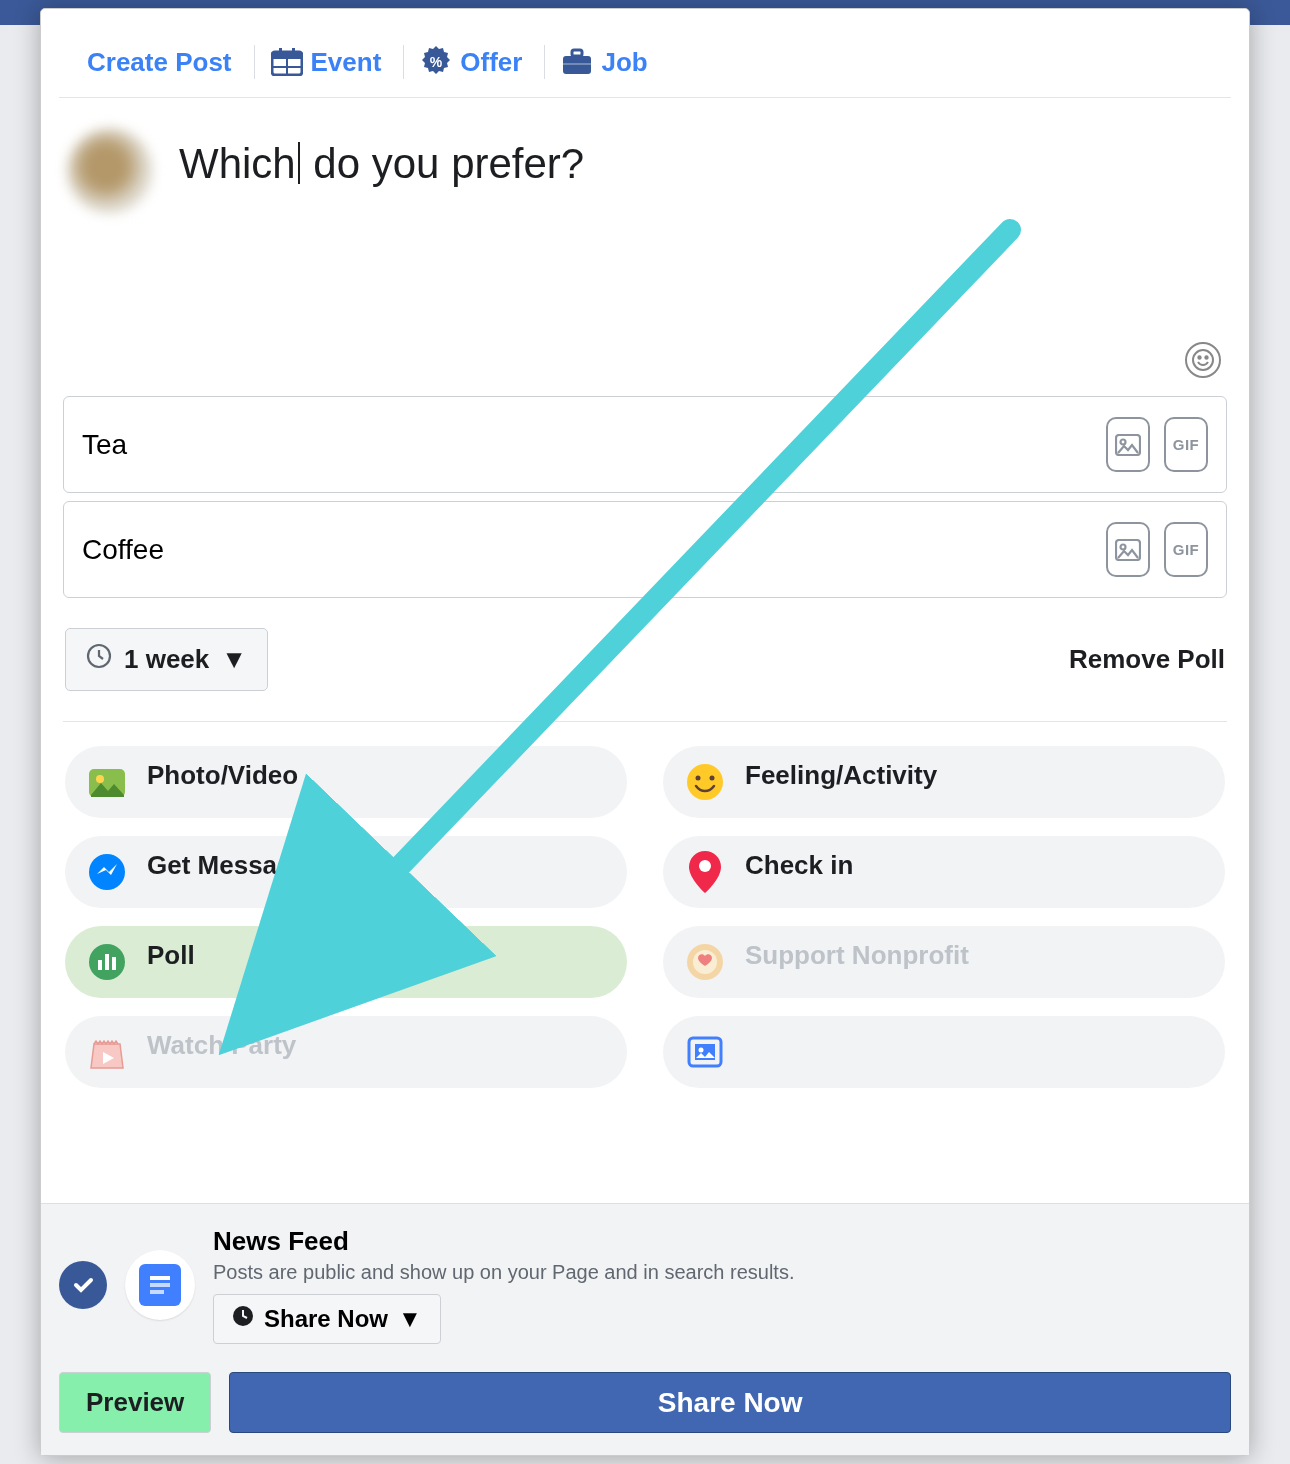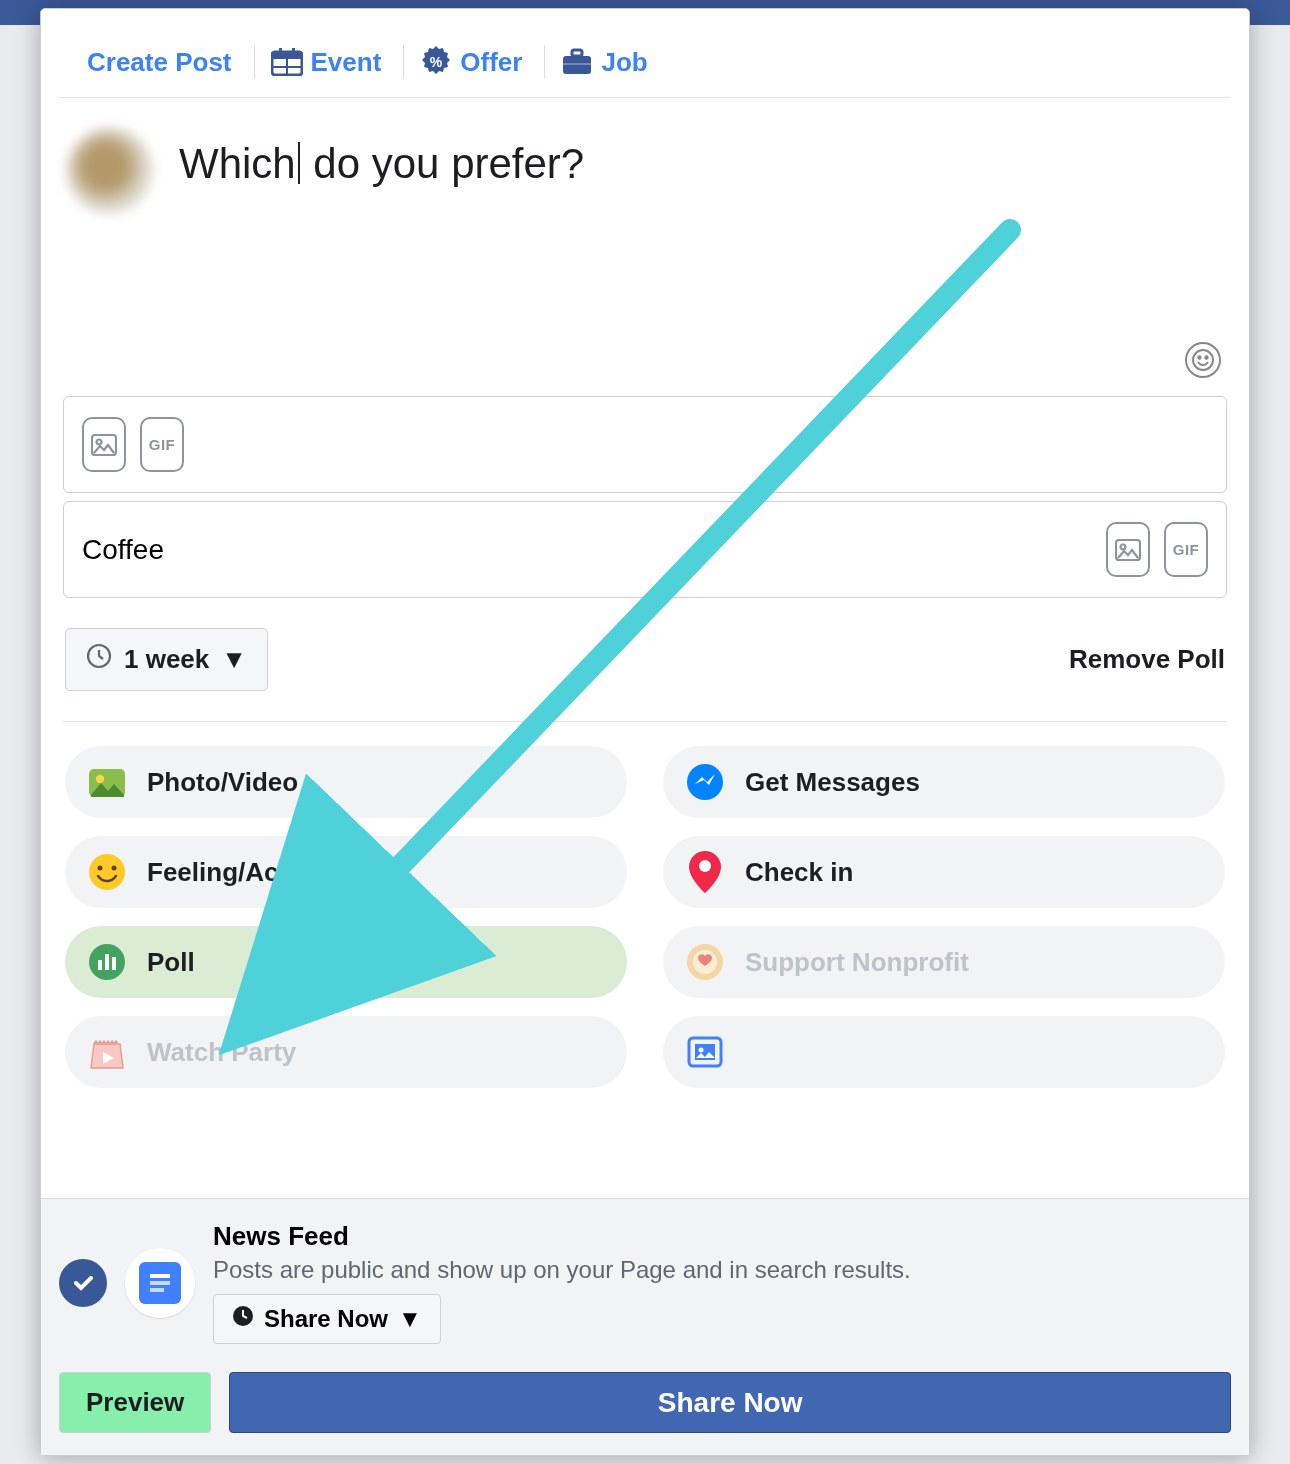--- a/index.html
+++ b/index.html
@@ -153,21 +153,21 @@
     cursor:pointer;
   }
   .divider { border-top: 1px solid #e5e5e5; margin: 0 4px; }
   .attach-grid {
     display: grid;
     grid-template-columns: 1fr 1fr;
     gap: 18px 36px;
     padding: 24px 6px 28px 6px;
   }
   .attach-pill {
-    display:flex; align-items:center; gap:18px;
+    display:flex; gap:18px;
     background: #f2f3f5;
     border-radius: 60px;
     padding: 14px 20px;
     font-size: 26px;
     font-weight: 700;
     color:#1c1e21;
     cursor:pointer;
   }
   .attach-pill.selected { background: #daecd3; }
   .attach-pill.disabled { color: #bec3c9; cursor: default; }
@@ -198,21 +198,21 @@
     display:flex;align-items:center;justify-content:center;
     box-shadow: 0 1px 2px rgba(0,0,0,0.1);
   }
   .feed-icon {
     width: 42px; height: 42px; border-radius: 6px;
     background:#4080ff;
     display:flex;align-items:center;justify-content:center;
   }
   .audience-text { flex:1; }
   .audience-title { font-size: 26px; font-weight:700; margin-bottom:4px;}
-  .audience-desc { font-size: 24px; color:#606770; margin-bottom: 10px;}
+  .audience-desc { font-size: 20px; color:#606770; margin-bottom: 10px;}
   .share-timing-row { display:flex; gap: 18px; margin-top: 6px;}
   .timing-btn {
     display:flex; align-items:center; gap:10px;
     border:1px solid #ccd0d5; background:#f5f6f7;
     border-radius:4px; padding: 10px 18px;
     font-size:24px; font-weight:700;
     cursor:pointer;
   }
   .boost-btn {
     display:flex; align-items:center; gap:10px;
@@ -311,20 +311,21 @@
         <svg width="24" height="24" viewBox="0 0 24 24" fill="none" stroke="#888" stroke-width="2">
             <circle cx="12" cy="12" r="10"></circle>
             <circle cx="8.5" cy="9.5" r="1.2" fill="#888"></circle>
             <circle cx="15.5" cy="9.5" r="1.2" fill="#888"></circle>
             <path d="M7 14c1.2 2 3 3 5 3s3.8-1 5-3"></path>
           </svg>
       </div>
     </div>
 
     <div class="poll-option">
+      <input value="Tea" style="">
       <div class="opt-icons">
         <div class="opt-icon">
           <svg width="26" height="22" viewBox="0 0 26 22" fill="none" stroke="#8d949e" stroke-width="2.2">
               <rect x="1" y="1" width="24" height="20" rx="3"></rect>
               <circle cx="8" cy="8" r="2.5"></circle>
               <path d="M3 19l6-7 4 4 4-5 6 8"></path>
             </svg>
         </div>
         <div class="opt-icon">
           <span style="font-size:15px;letter-spacing:0.5px;">GIF</span>
@@ -373,36 +374,36 @@
               <rect x="2" y="4" width="36" height="28" rx="5" fill="#89be4c"></rect>
               <circle cx="13" cy="14" r="4" fill="#ffd54f"></circle>
               <path d="M4 30l10-12 7 8 6-7 10 11v2H4z" fill="#4e8b2f"></path>
             </svg>
         </div>
         <span>Photo/Video</span>
       </div>
       <div class="attach-pill">
         <div class="attach-icon">
           <svg width="40" height="40" viewBox="0 0 40 40">
-              <circle cx="20" cy="20" r="18" fill="#0084ff"></circle>
-              <path d="M10 22l7-7 5 5 8-8-6 11-5-5z" fill="#fff"></path>
-            </svg>
-        </div>
-        <span>Get Messages</span>
-      </div>
-      <div class="attach-pill">
-        <div class="attach-icon">
-          <svg width="40" height="40" viewBox="0 0 40 40">
               <circle cx="20" cy="20" r="18" fill="#ffca28"></circle>
               <circle cx="13" cy="16" r="2.5" fill="#5d4037"></circle>
               <circle cx="27" cy="16" r="2.5" fill="#5d4037"></circle>
               <path d="M11 24c3 4 6 5 9 5s6-1 9-5" fill="none" stroke="#5d4037" stroke-width="2.5" stroke-linecap="round"></path>
             </svg>
         </div>
         <span>Feeling/Activity</span>
+      </div>
+      <div class="attach-pill">
+        <div class="attach-icon">
+          <svg width="40" height="40" viewBox="0 0 40 40">
+              <circle cx="20" cy="20" r="18" fill="#0084ff"></circle>
+              <path d="M10 22l7-7 5 5 8-8-6 11-5-5z" fill="#fff"></path>
+            </svg>
+        </div>
+        <span>Get Messages</span>
       </div>
       <div class="attach-pill">
         <div class="attach-icon">
           <svg width="32" height="42" viewBox="0 0 32 42">
               <path d="M16 0C7 0 0 7 0 16c0 12 16 26 16 26s16-14 16-26C32 7 25 0 16 0z" fill="#f02849"></path>
               <circle cx="16" cy="15" r="6" fill="#fff"></circle>
             </svg>
         </div>
         <span>Check in</span>
       </div>

